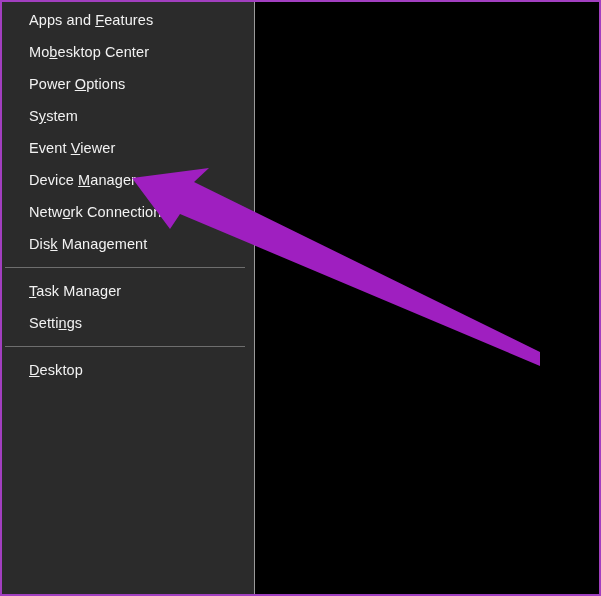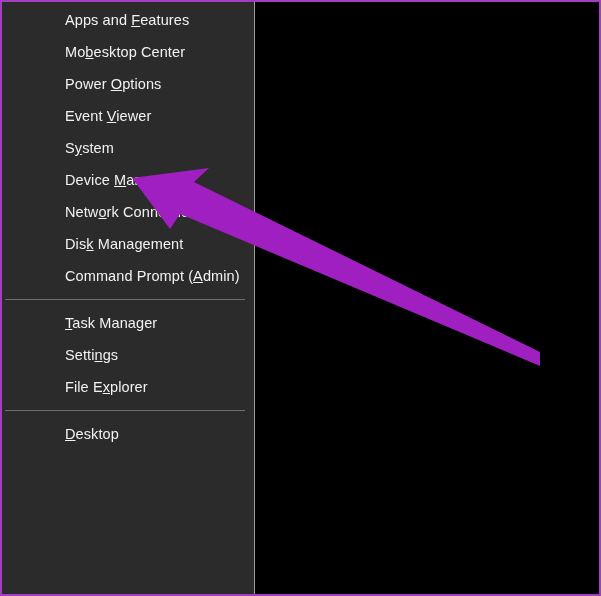--- a/index.html
+++ b/index.html
@@ -59,21 +59,20 @@
     font-size: 14.5px;
     font-family: "Liberation Sans", sans-serif;
     white-space: nowrap;
     cursor: default;
     box-sizing: border-box;
     letter-spacing: 0.1px;
   }
 
   .menu-item .label {
     display: inline-block;
-    margin-left: 36px;
   }
 
   .menu-item u {
     text-decoration: underline;
     text-underline-offset: 1px;
   }
 
   .menu-item .submenu-arrow {
     position: absolute;
     right: 15px;
@@ -124,62 +123,56 @@
 
       <div class="menu-item">
         <span class="label"><span>Mo</span><u>b</u><span>esktop Center</span></span>
       </div>
 
       <div class="menu-item">
         <span class="label"><span>Power </span><u>O</u><span>ptions</span></span>
       </div>
 
       <div class="menu-item">
-        <span class="label"><span>Event </span><u>V</u><span>iewer</span></span>
+        <span class="label"><span>S</span><u>y</u><span>stem</span></span>
       </div>
 
       <div class="menu-item">
-        <span class="label"><span>S</span><u>y</u><span>stem</span></span>
+        <span class="label"><span>Event </span><u>V</u><span>iewer</span></span>
       </div>
 
       <div class="menu-item">
         <span class="label"><span>Device </span><u>M</u><span>anager</span></span>
       </div>
 
       <div class="menu-item">
         <span class="label"><span>Netw</span><u>o</u><span>rk Connections</span></span>
       </div>
 
       <div class="menu-item">
         <span class="label"><span>Dis</span><u>k</u><span> Management</span></span>
       </div>
 
 
 
-      <div class="menu-item">
-        <span class="label"><span>Command Prompt (</span><u>A</u><span>dmin)</span></span>
-      </div>
 
     </div>
 
     <div class="menu-separator"></div>
 
     <div class="menu-group">
 
       <div class="menu-item">
         <span class="label"><span></span><u>T</u><span>ask Manager</span></span>
       </div>
 
       <div class="menu-item">
         <span class="label"><span>Setti</span><u>n</u><span>gs</span></span>
       </div>
 
-      <div class="menu-item">
-        <span class="label"><span>File E</span><u>x</u><span>plorer</span></span>
-      </div>
 
 
 
     </div>
 
     <div class="menu-separator"></div>
 
     <div class="menu-group">
 
 

